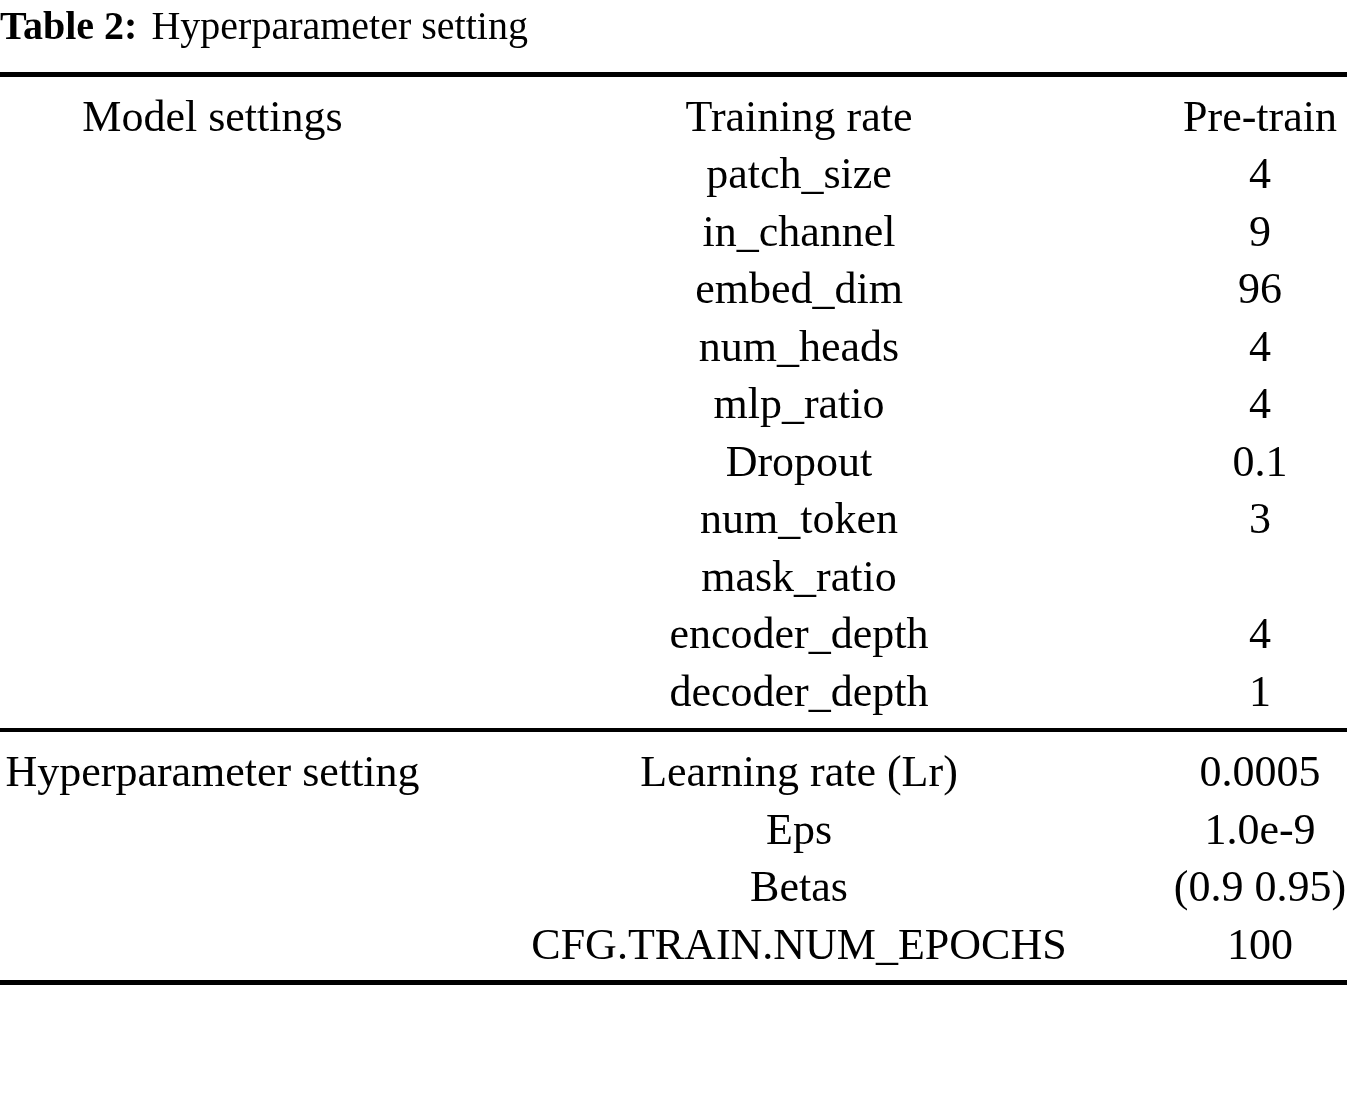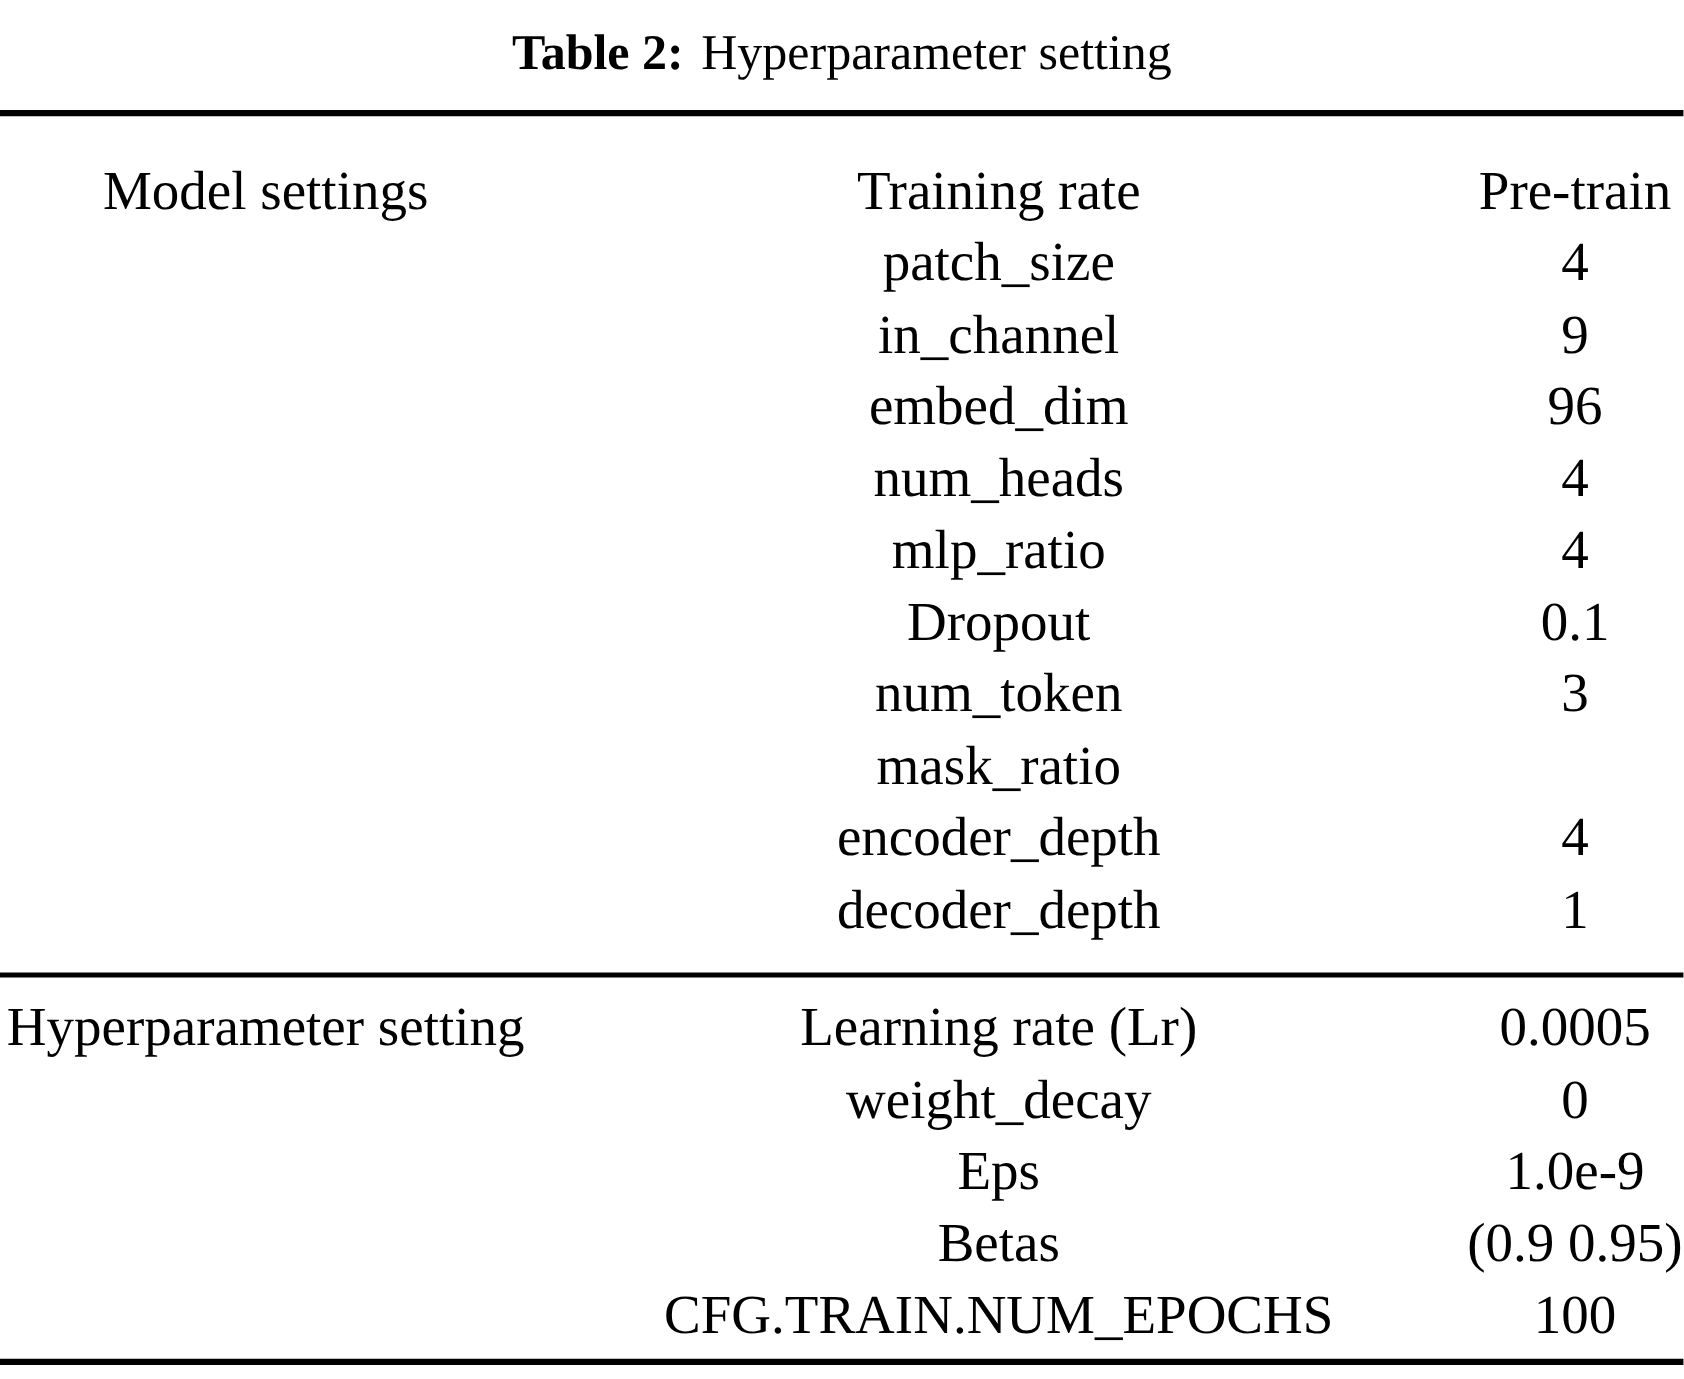--- a/index.html
+++ b/index.html
@@ -12,43 +12,41 @@
     width: 1347px;
     height: 1103px;
     background: #ffffff;
     color: #000000;
     font-family: "Liberation Serif", serif;
     overflow: hidden;
   }
   .caption {
     height: 70px;
     display: flex;
-    justify-content: center;
     align-items: flex-start;
     padding-top: 2px;
     font-size: 40px;
     line-height: 48px;
     white-space: nowrap;
-    margin-top: 16px;
   }
   .caption .cap-label {
     font-weight: bold;
     margin-right: 14px;
   }
   .rule {
     width: 100%;
     background: #000000;
   }
   .rule.top    { height: 5px; }
   .rule.mid    { height: 4px; }
   .rule.bottom { height: 5px; }
   .sec {
     display: block;
   }
-  .sec1 { padding: 11px 0 21px 0; margin-top: 20px; }
+  .sec1 { padding: 11px 0 7px 0; }
   .sec2 { padding: 12px 0 6px 0; }
   .row {
     display: grid;
     grid-template-columns: 425px 748px 1fr;
     height: 57.5px;
     align-items: center;
   }
   .cell {
     text-align: center;
     font-size: 44px;
@@ -128,25 +126,20 @@
   <div class="rule mid"></div>
 
   <div class="sec sec2">
     <div class="row">
       <div class="cell">Hyperparameter setting</div>
       <div class="cell">Learning rate (Lr)</div>
       <div class="cell">0.0005</div>
     </div>
     <div class="row">
       <div class="cell"></div>
-      <div class="cell">weight_decay</div>
-      <div class="cell">0</div>
-    </div>
-    <div class="row">
-      <div class="cell"></div>
       <div class="cell">Eps</div>
       <div class="cell">1.0e-9</div>
     </div>
     <div class="row">
       <div class="cell"></div>
       <div class="cell">Betas</div>
       <div class="cell">(0.9 0.95)</div>
     </div>
     <div class="row">
       <div class="cell"></div>

